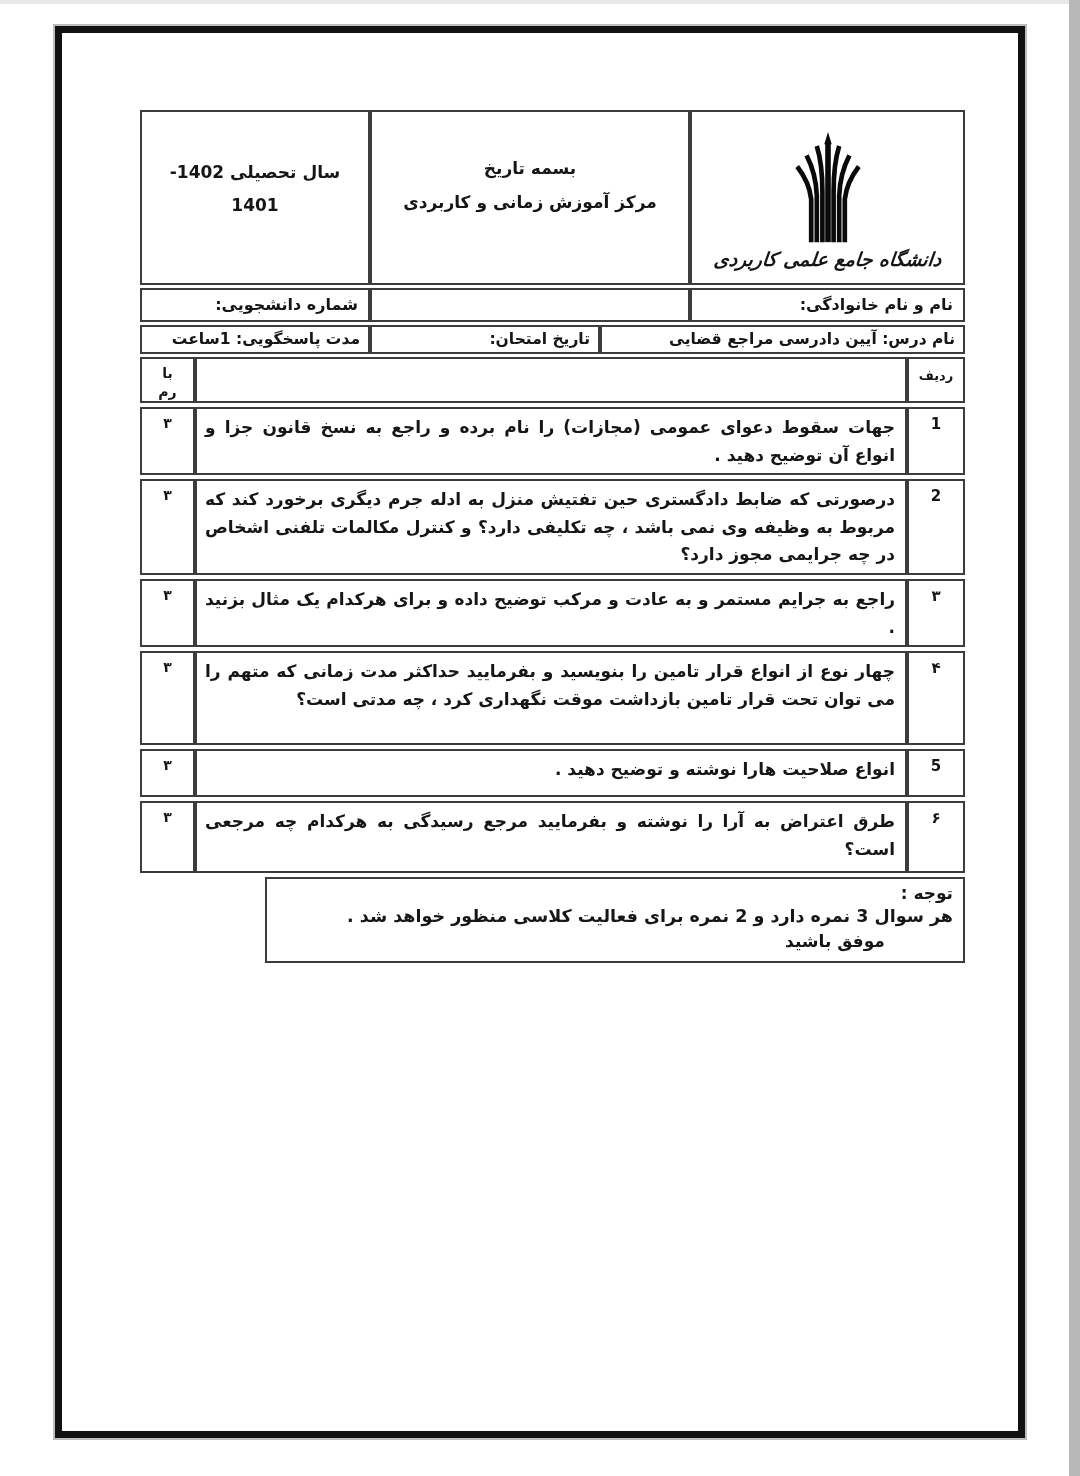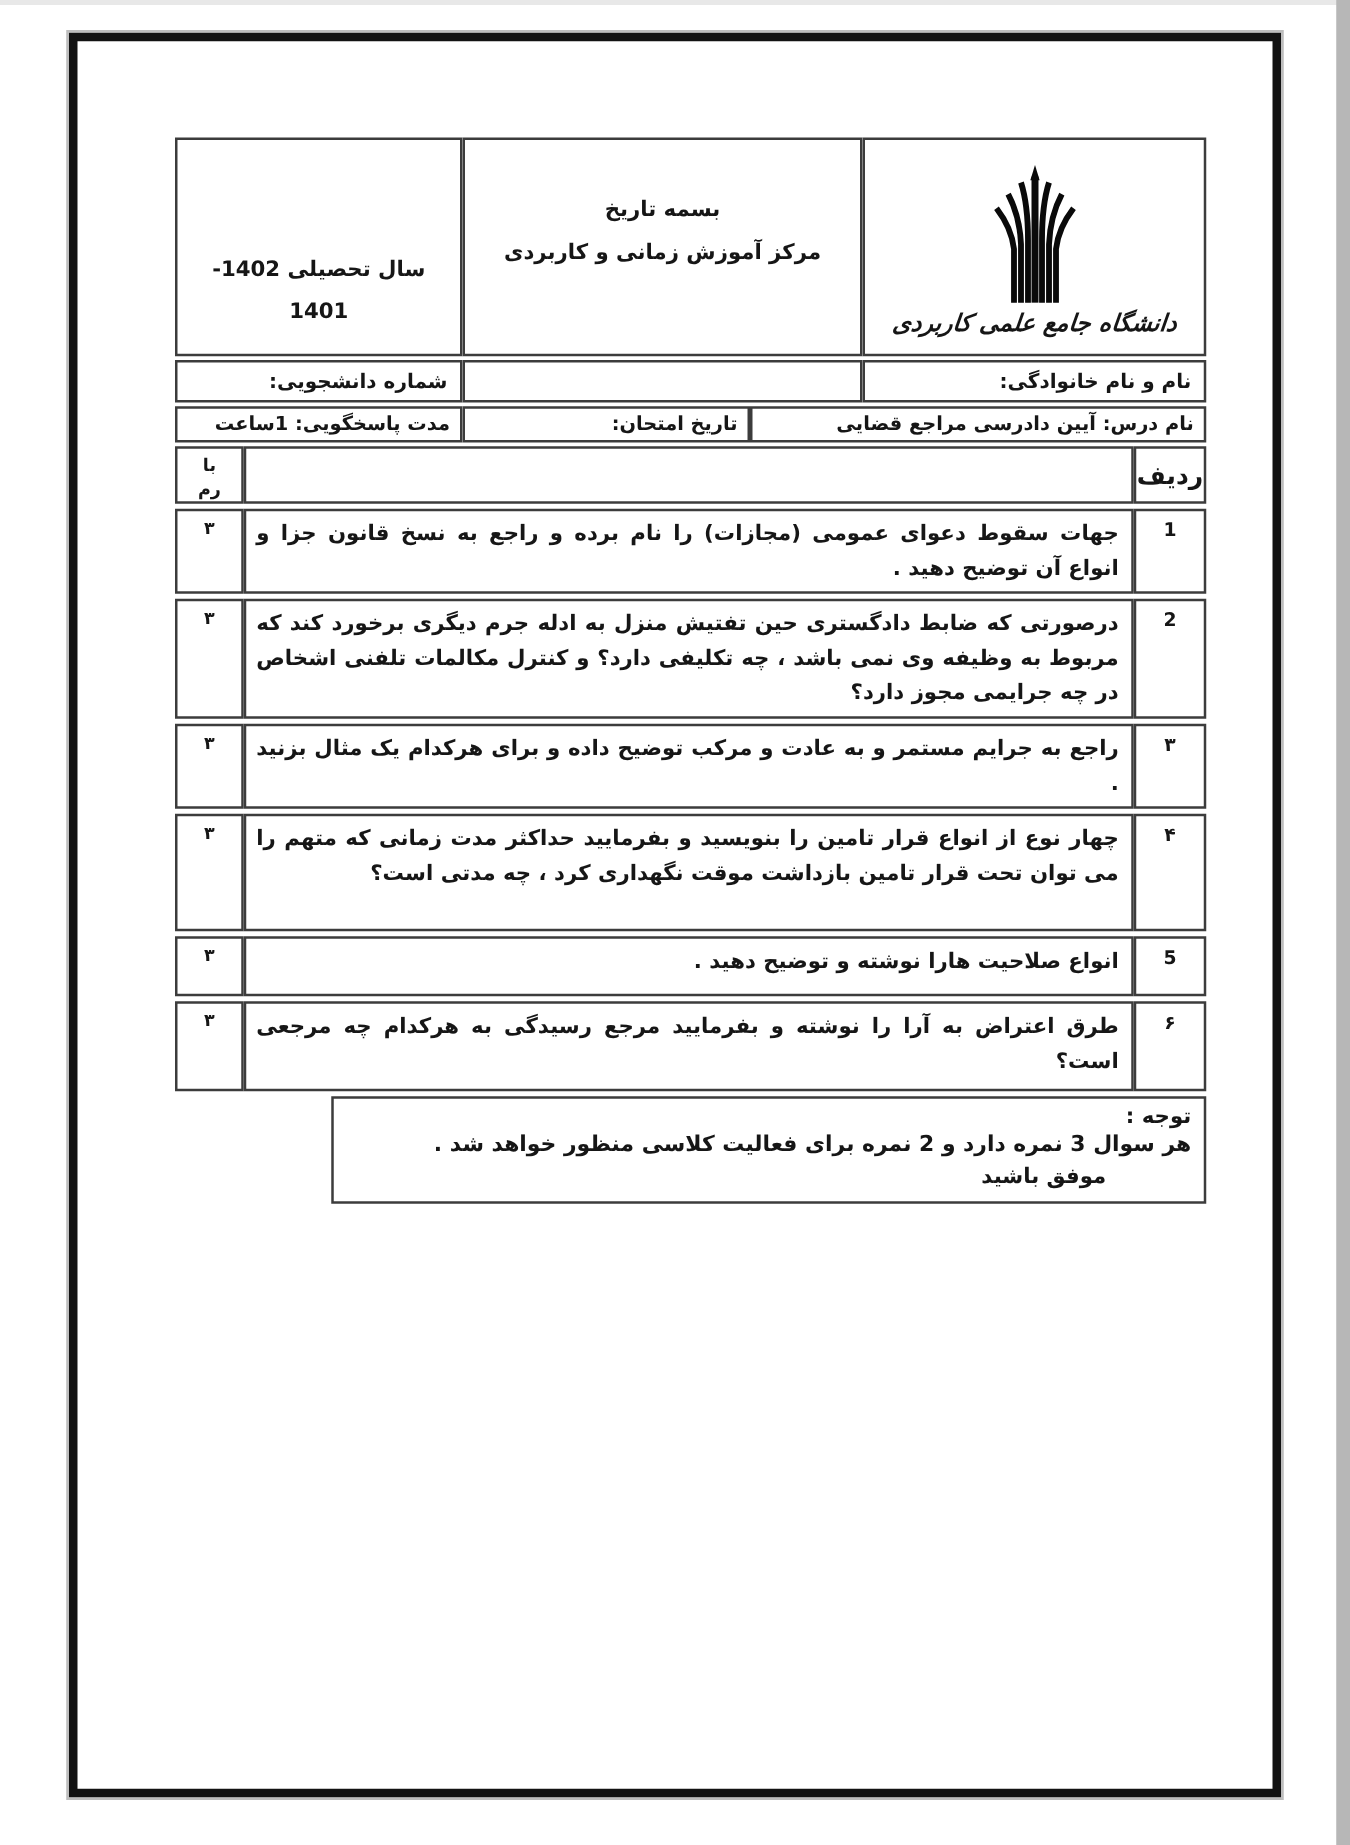--- a/index.html
+++ b/index.html
@@ -24,39 +24,39 @@
   .cell{box-sizing:border-box;border:2px solid #3c3c3c;background:#fff;}
 
   
   .logo-cell{width:275px;height:175px;display:flex;flex-direction:column;align-items:center;justify-content:center;padding-top:6px;}
   .calligraphy{
     font-size:19px;font-weight:700;font-style:italic;margin-top:4px;
     transform:skewX(-6deg);letter-spacing:0;white-space:nowrap;
   }
   .bismillah-cell{width:320px;height:175px;display:flex;flex-direction:column;align-items:center;justify-content:center;padding-bottom:26px;}
   .bismillah-line{font-size:17px;font-weight:700;line-height:2.0;}
-  .year-cell{width:230px;height:175px;display:flex;flex-direction:column;align-items:center;justify-content:flex-end;padding-bottom:18px;}
+  .year-cell{width:230px;height:175px;display:flex;flex-direction:column;align-items:center;justify-content:center;padding-bottom:18px;}
   .year-line{font-size:17px;font-weight:700;line-height:1.9;text-align:center;}
 
   .info-cell{height:34px;font-size:16px;font-weight:700;padding:5px 10px 17px 4px;text-align:right;}
   .name-cell{width:275px;}
   .mid-empty{width:320px;}
   .sid-cell{width:230px;}
 
   .info2-cell{height:29px;font-size:15.5px;font-weight:700;padding:3px 8px 0 4px;text-align:right;}
   .course-cell{width:365px;}
   .date-cell{width:230px;}
   .dur-cell{width:230px;}
 
   
   .qrow{display:flex;direction:rtl;margin-bottom:4px;}
   .no-cell{width:58px;display:flex;justify-content:center;align-items:flex-start;padding-top:6px;font-size:15px;font-weight:700;}
   .q-cell{width:712px;padding:5px 10px 4px 8px;font-size:17px;font-weight:700;line-height:1.62;text-align:justify;direction:rtl;}
   .s-cell{width:55px;display:flex;flex-direction:column;align-items:center;justify-content:flex-start;padding-top:5px;font-size:14px;font-weight:700;line-height:1.35;}
-  .qhead .no-cell{font-size:20px;padding-top:9px;}
+  .qhead .no-cell{font-size:13px;padding-top:9px;}
   .qhead{height:46px;}
   .qhead .cell{height:46px;}
   .h-q1{height:68px;} .h-q2{height:96px;} .h-q3{height:68px;}
   .h-q4{height:94px;} .h-q5{height:48px;} .h-q6{height:72px;}
 
   
   .note-box{box-sizing:border-box;border:2px solid #3c3c3c;width:700px;padding:4px 10px 6px 10px;direction:rtl;}
   .note-label{font-size:17px;font-weight:700;text-align:right;}
   .note-text{font-size:17.5px;font-weight:700;text-align:right;line-height:1.5;}
   .good-luck{font-size:17px;font-weight:700;text-align:center;padding-left:440px;line-height:1.5;}

